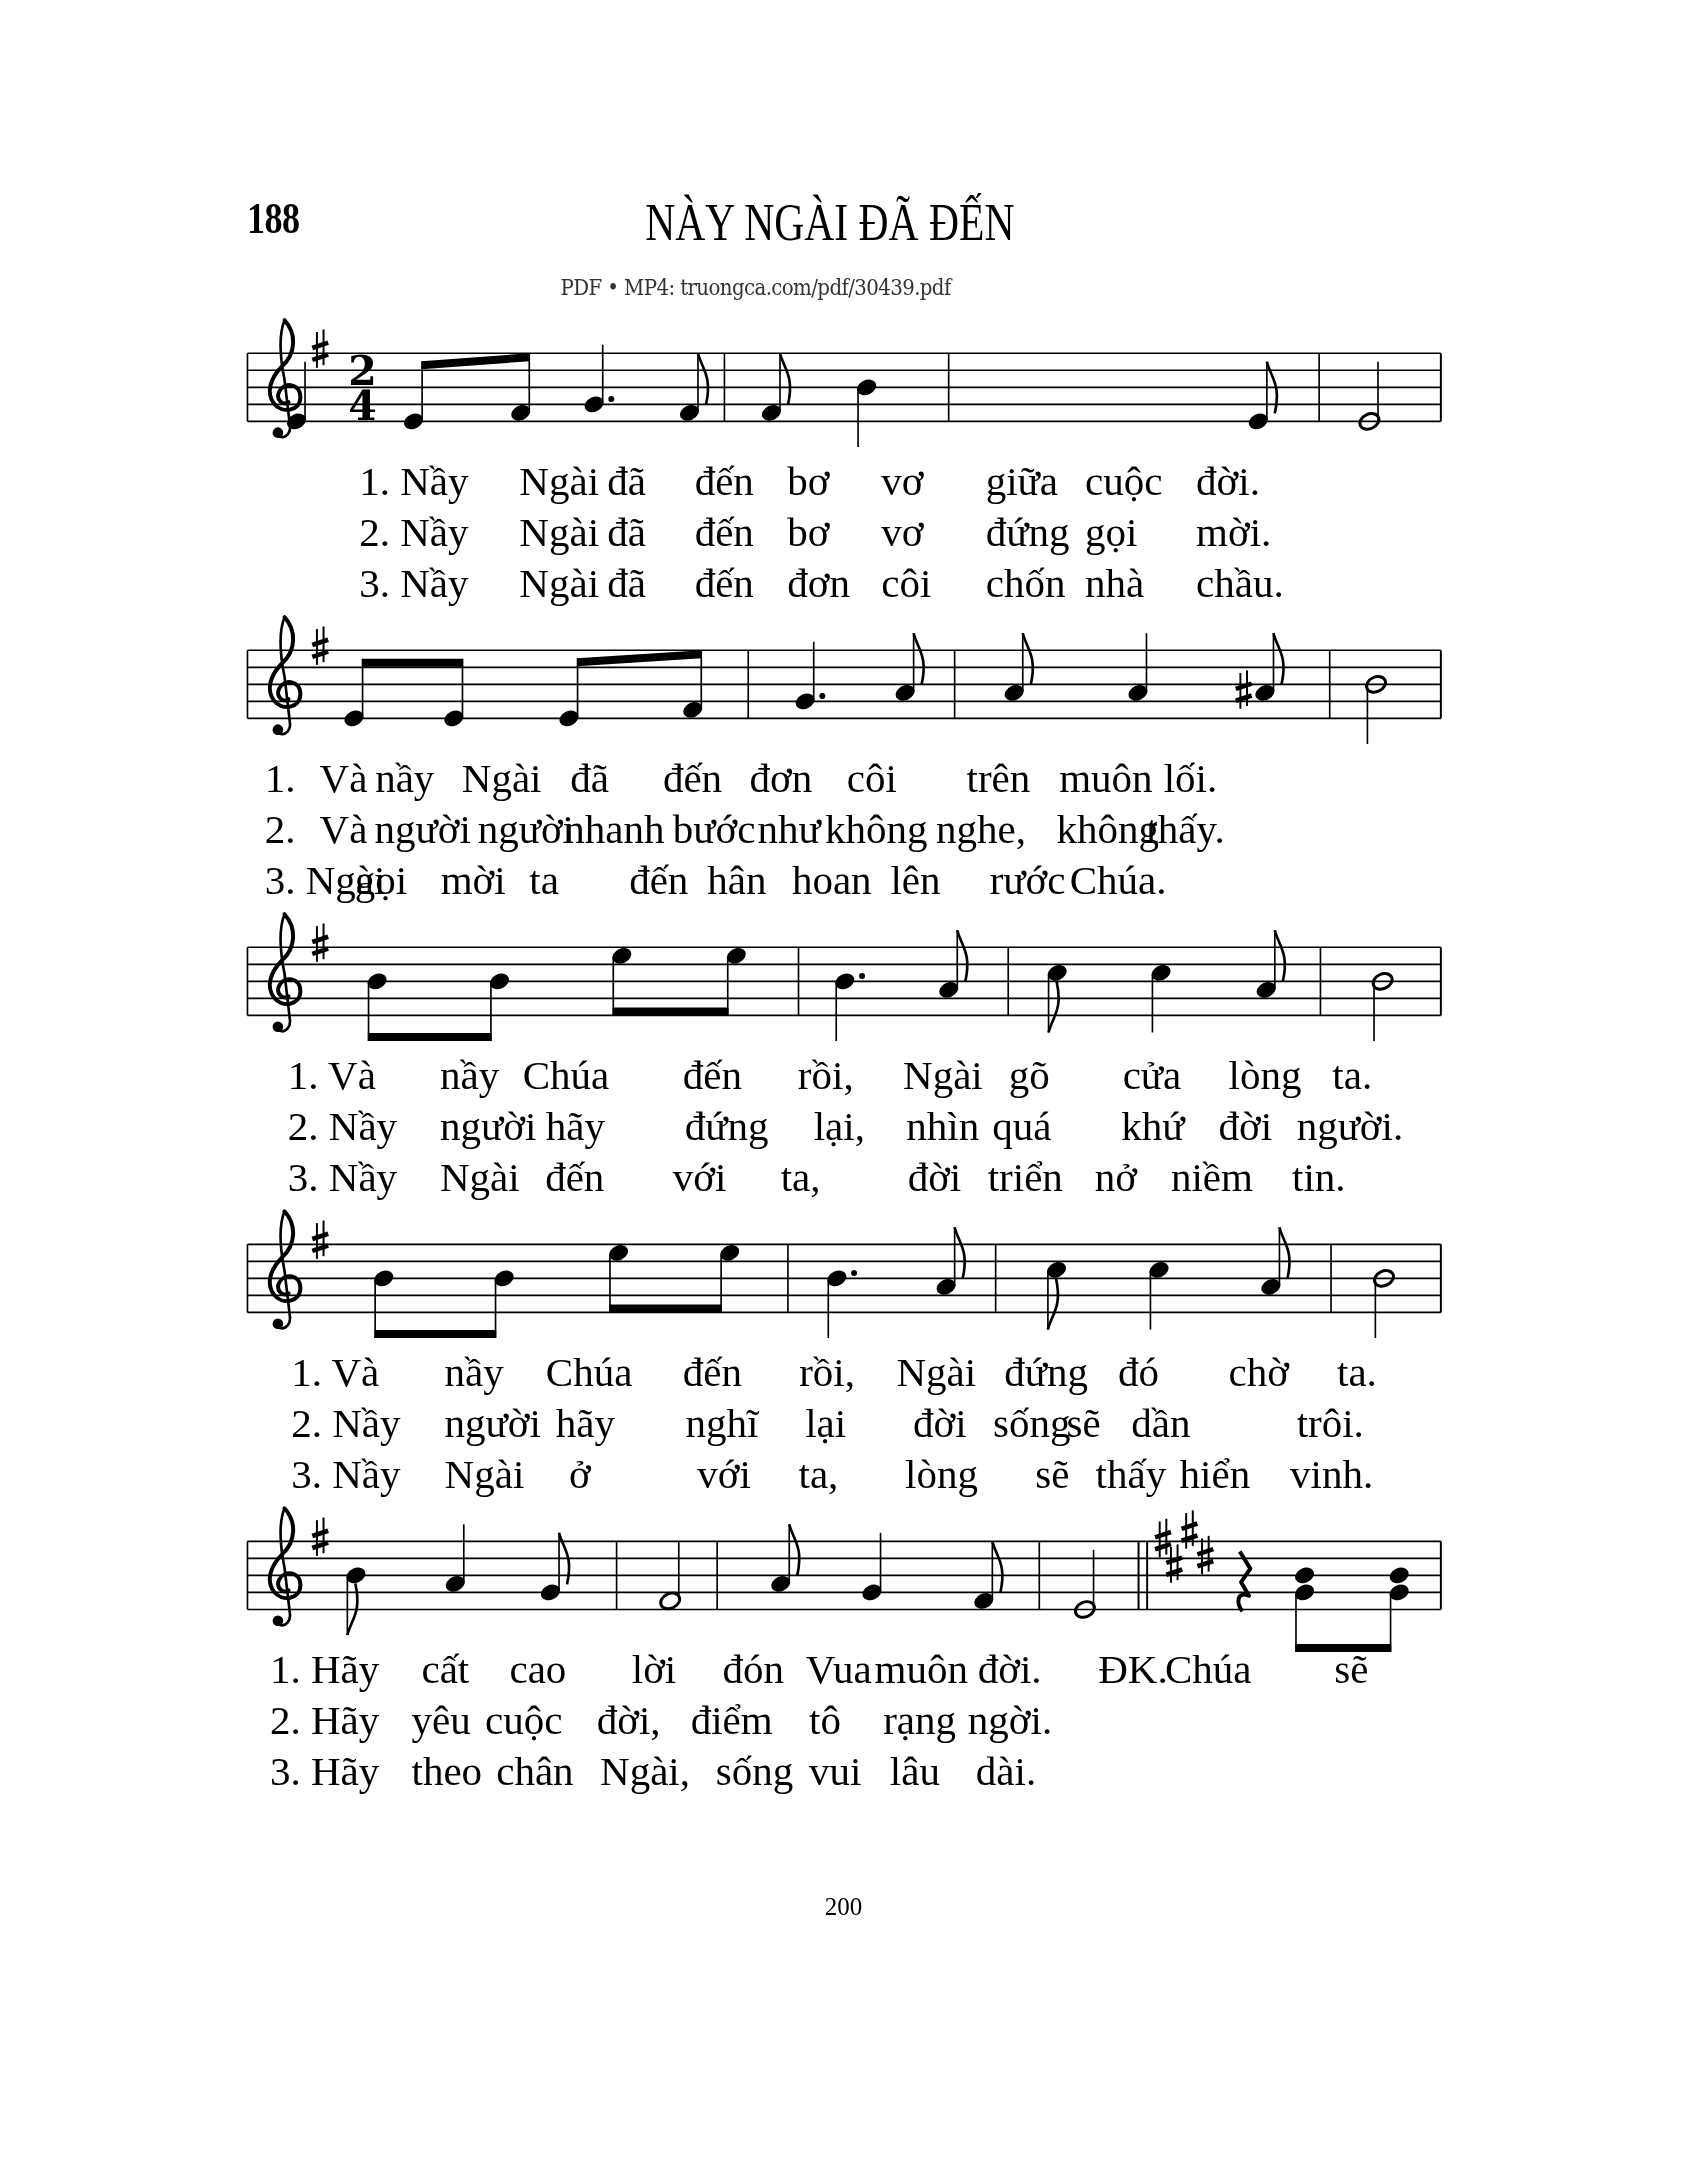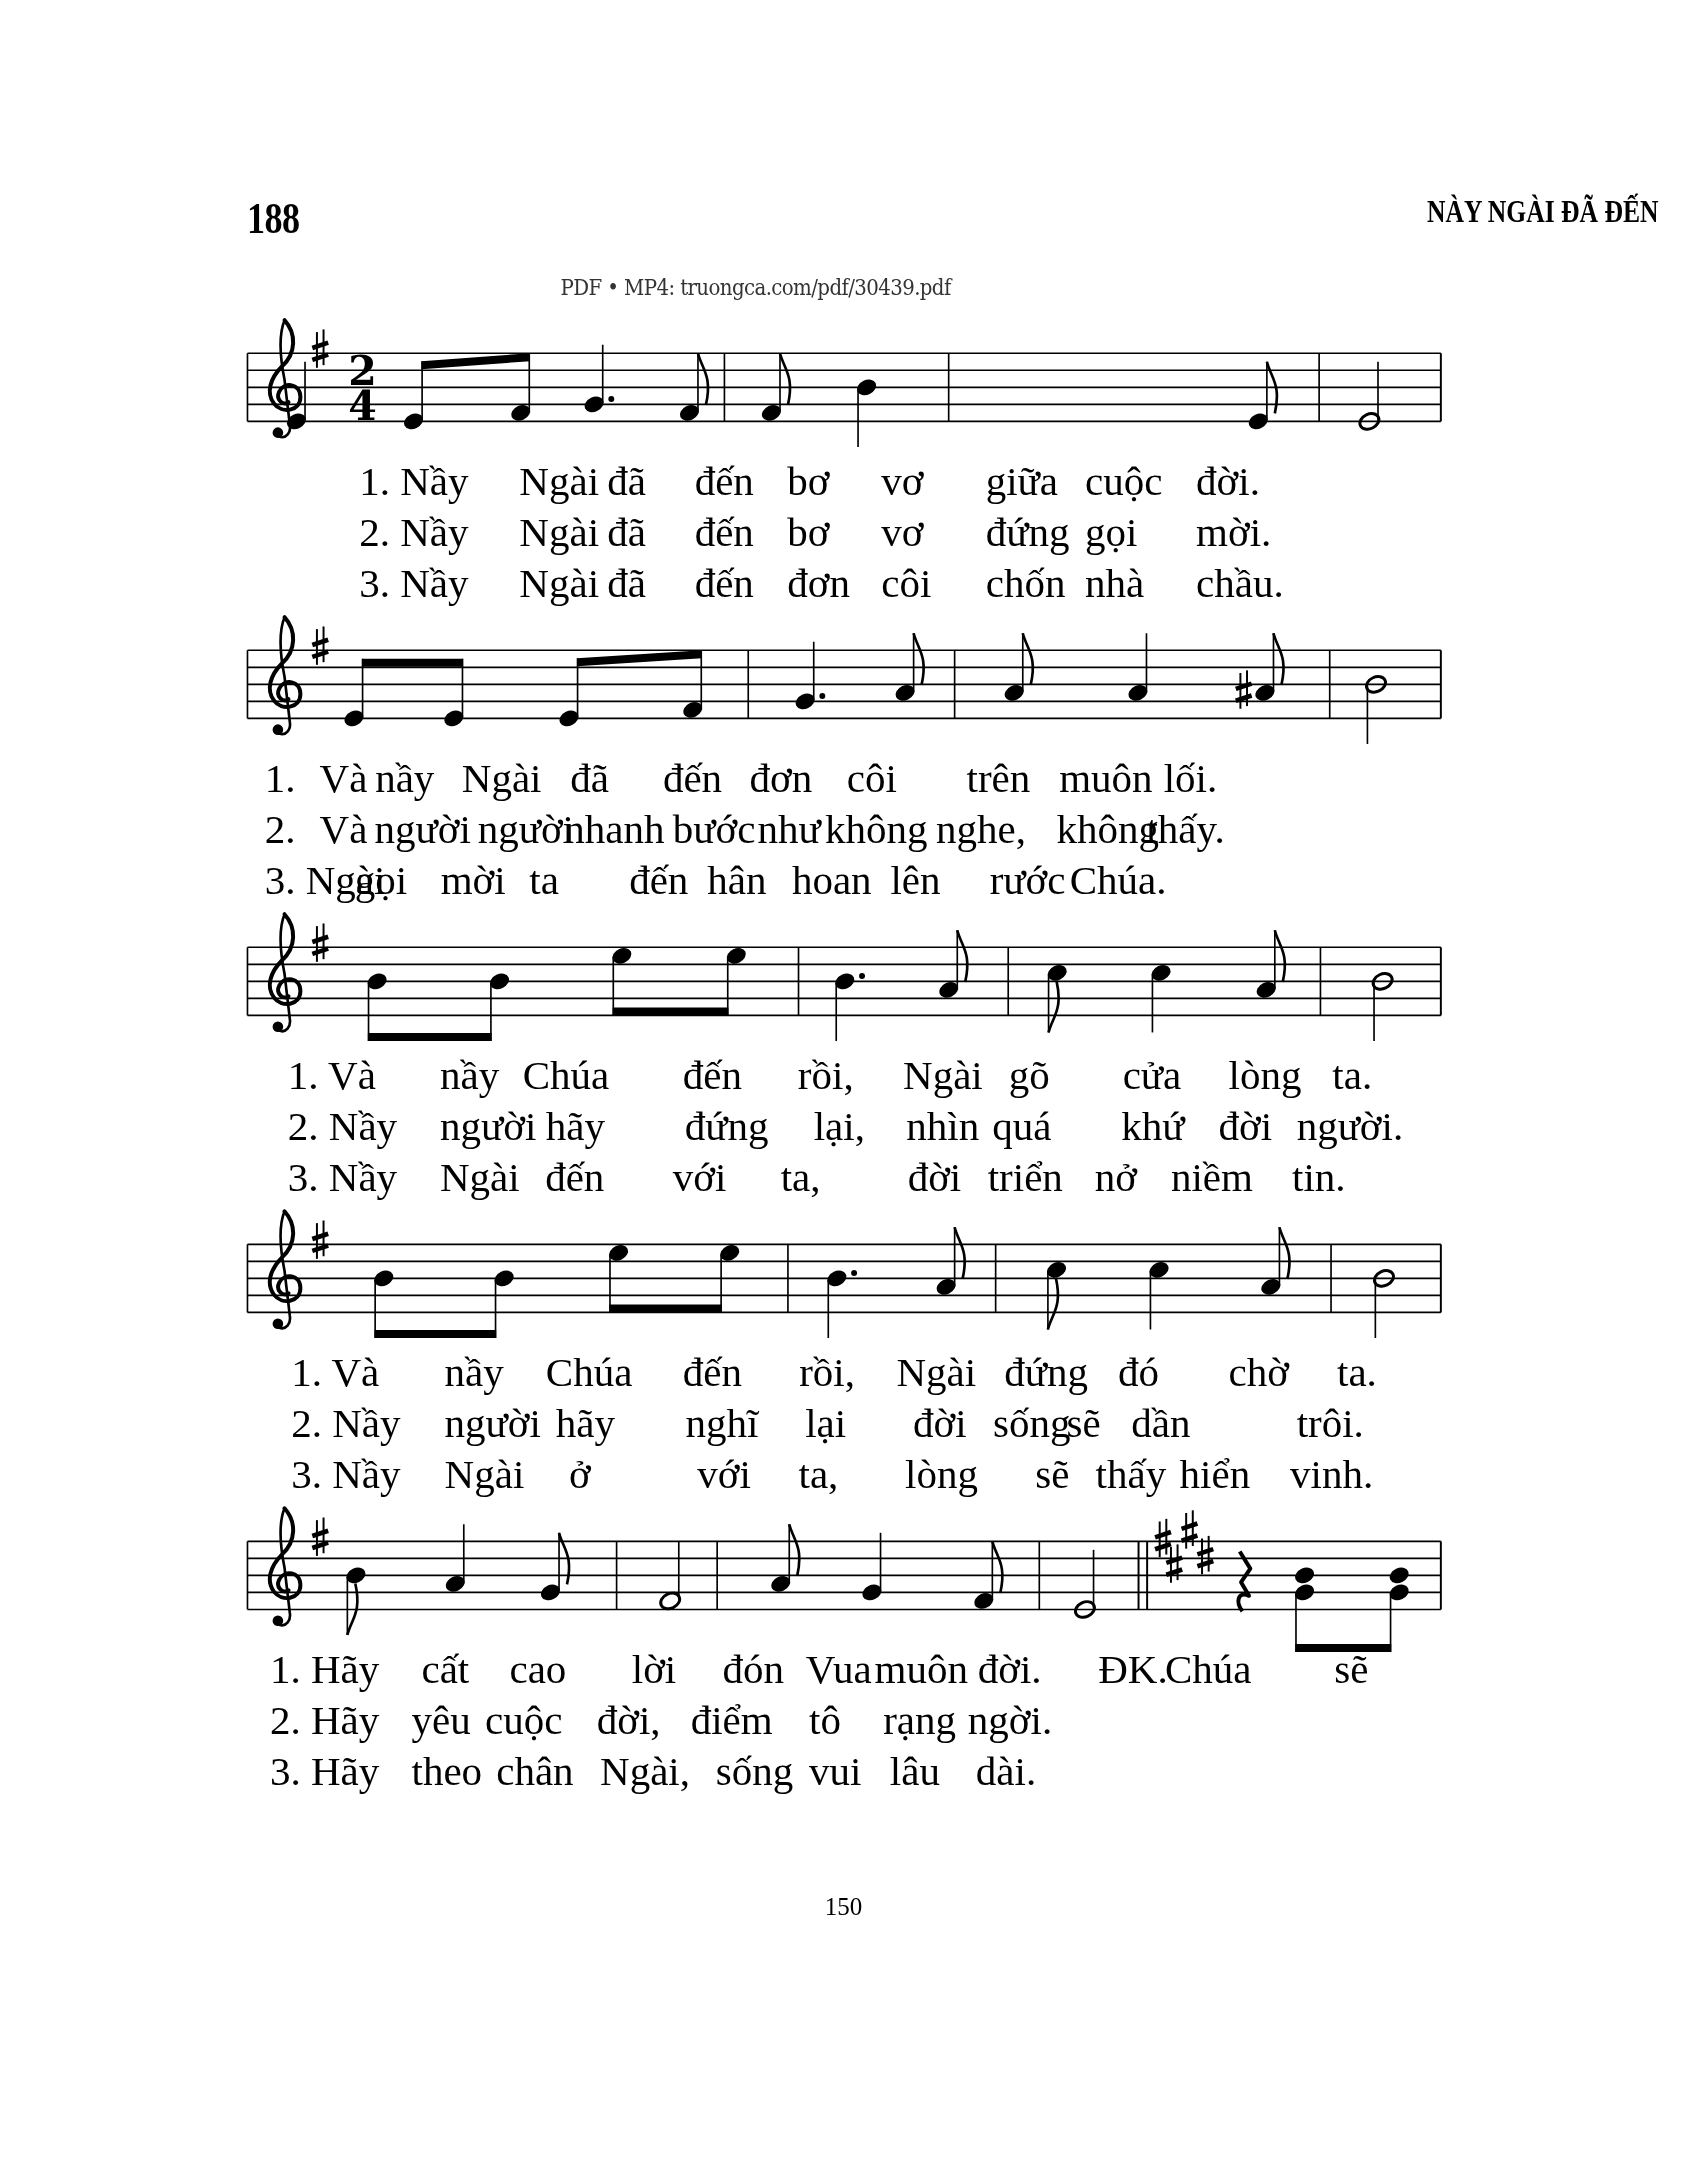--- a/index.html
+++ b/index.html
@@ -4,23 +4,23 @@
 <style>
   html, body { margin: 0; padding: 0; background: #ffffff; }
   body { width: 1687px; height: 2183px; position: relative; overflow: hidden; color: #000; }
   .song-number {
     position: absolute; left: 247px; top: 193px;
     font-family: "Liberation Serif", "DejaVu Serif", serif;
     font-weight: bold; font-size: 44px; letter-spacing: -0.7px;
     transform: scaleX(0.82); transform-origin: left top;
   }
   .song-title {
-    position: absolute; left: 0; width: 1687px; top: 193px; text-align: right;
+    position: absolute; left: 0; width: 1687px; top: 193px; text-align: center;
     font-family: "Liberation Serif", "DejaVu Serif", serif;
-    font-weight: bold; font-size: 32px;
+    font-weight: normal; font-size: 52px;
   }
   .song-title span { display: inline-block; transform: scaleX(0.8); margin-left: -26.5px; }
   .subtitle {
     position: absolute; left: 0; width: 1551px; top: 274px; text-align: center;
     font-family: "DejaVu Serif", "Liberation Serif", serif;
     font-size: 22.5px; color: #333333; letter-spacing: -0.7px;
   }
   .subtitle span { display: inline-block; transform: scaleX(0.88); margin-left: -40px; }
   svg.score { position: absolute; left: 0; top: 0; }
   .lyric-line { font-family: "Liberation Serif", "DejaVu Serif", serif; font-size: 62px; fill: #000; }
@@ -496,14 +496,14 @@
           <text x="907" y="2698" class="lyric-line">Ngài,</text>
           <text x="1082" y="2698" class="lyric-line">sống</text>
           <text x="1223" y="2698" class="lyric-line">vui</text>
           <text x="1345" y="2698" class="lyric-line">lâu</text>
           <text x="1475" y="2698" class="lyric-line">dài.</text>
         </g>
       </g>
     </g>
   </svg>
 
-<div class="page-number">150</div>
+<div class="page-number">200</div>
 
 
 </body></html>

